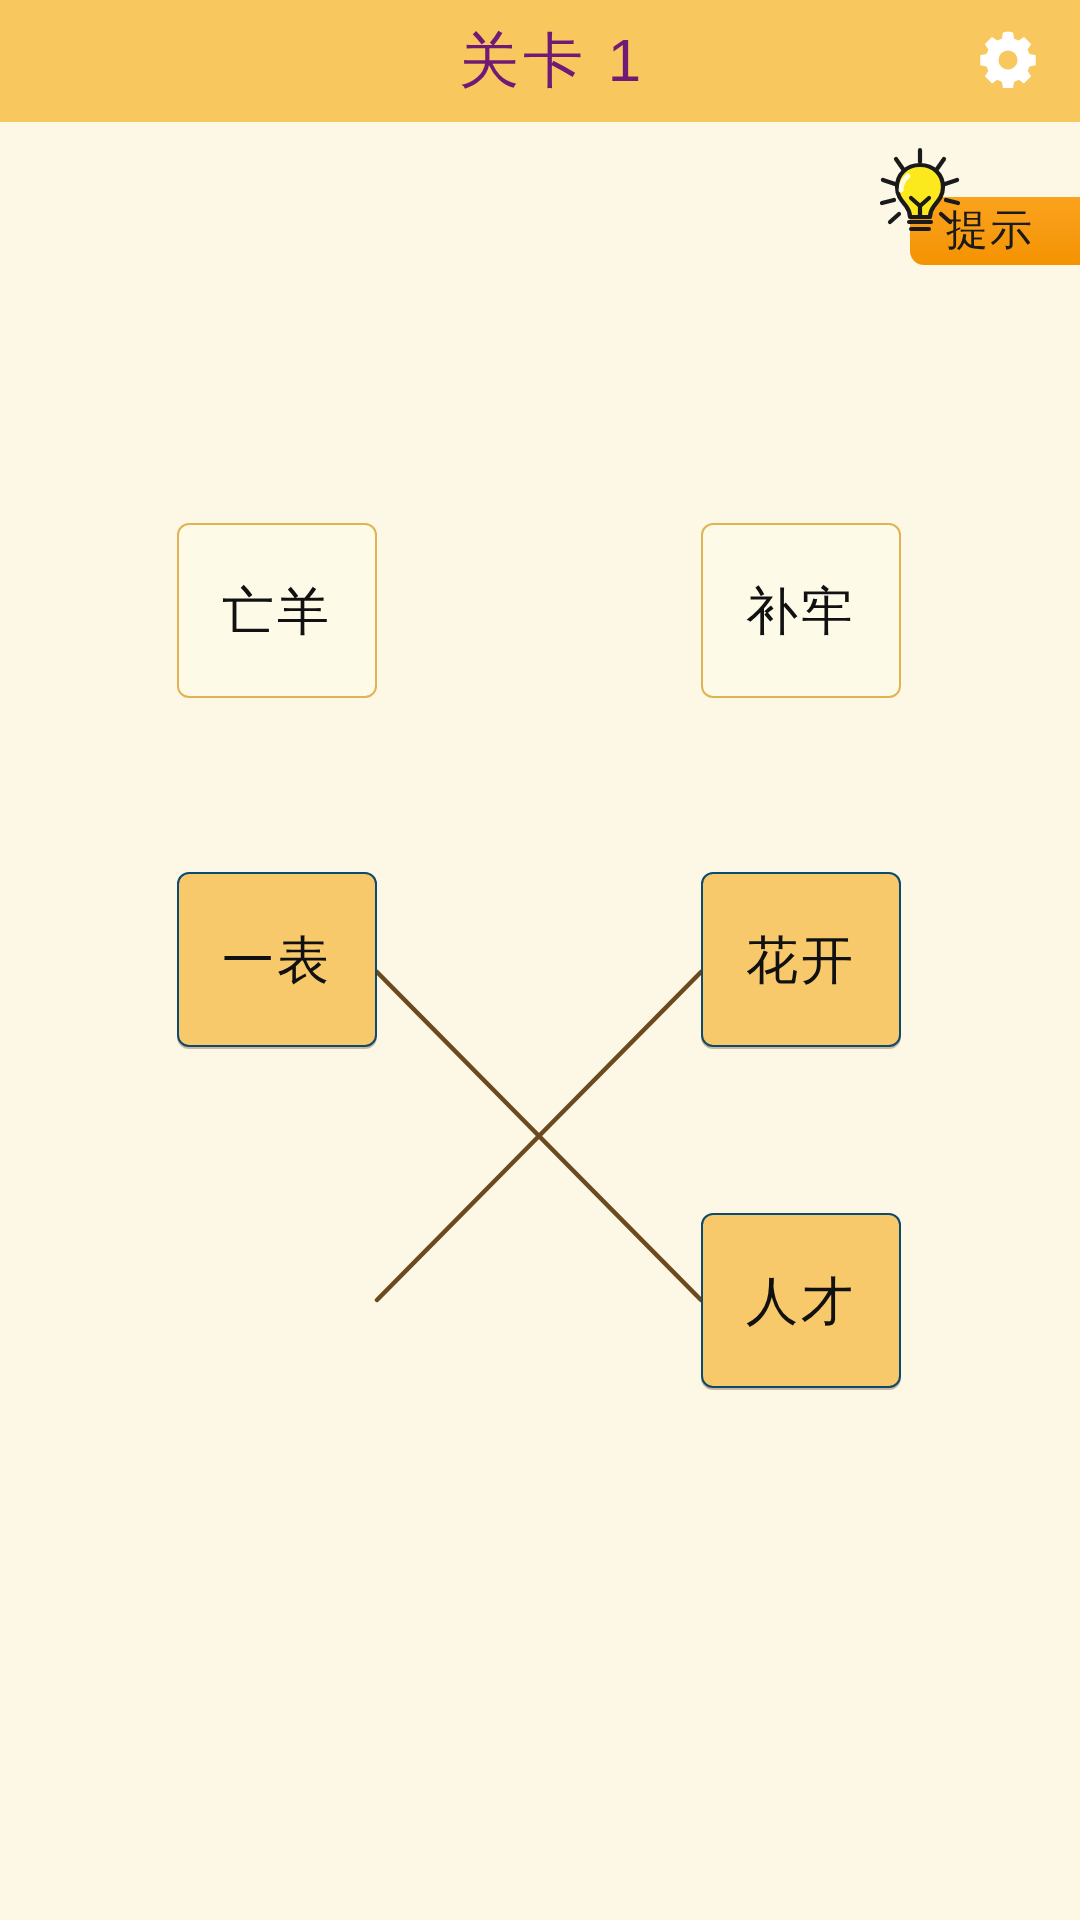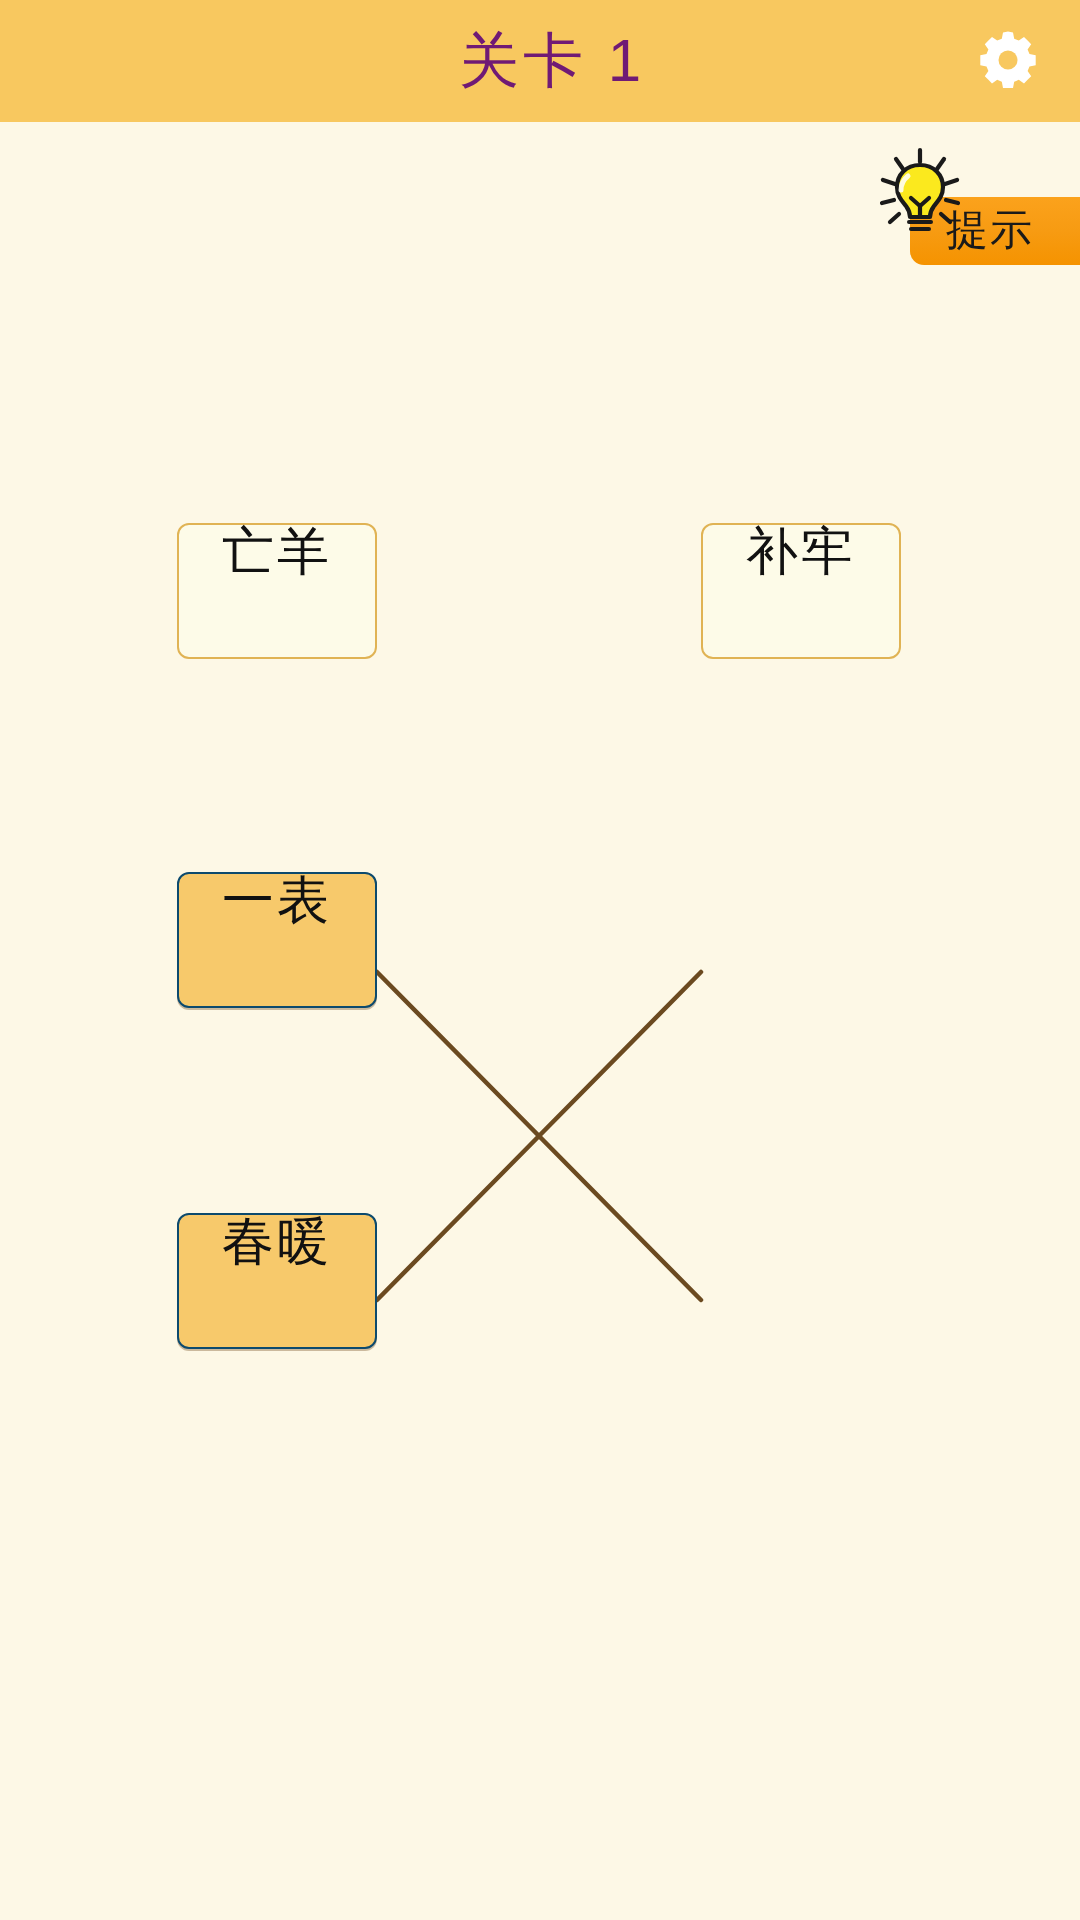--- a/index.html
+++ b/index.html
@@ -104,25 +104,25 @@
     top: 0;
     width: 1080px;
     height: 1920px;
     pointer-events: none;
   }
 
   
   .card {
     position: absolute;
     width: 200px;
-    height: 136px;
+    height: 175px;
     box-sizing: border-box;
     border-radius: 12px;
     display: flex;
-    align-items: flex-start;
+    align-items: center;
     justify-content: center;
     cursor: pointer;
   }
   .card-label {
     font-size: 52px;
     color: #111111;
     letter-spacing: 3px;
     line-height: 1;
     white-space: nowrap;
   }
@@ -210,17 +210,20 @@
   <div class="card idiom-top col-left row-1">
     <span class="card-label">亡羊</span>
   </div>
   <div class="card idiom-top col-right row-1">
     <span class="card-label">补牢</span>
   </div>
 
   <div class="card tile col-left row-2">
     <span class="card-label">一表</span>
   </div>
-  <div class="card tile col-left row-3">
-    <span class="card-label">春暖</span>
+  <div class="card tile col-right row-2">
+    <span class="card-label">花开</span>
+  </div>
+  <div class="card tile col-right row-3">
+    <span class="card-label">人才</span>
   </div>
 
 </div>
 
 </body></html>

